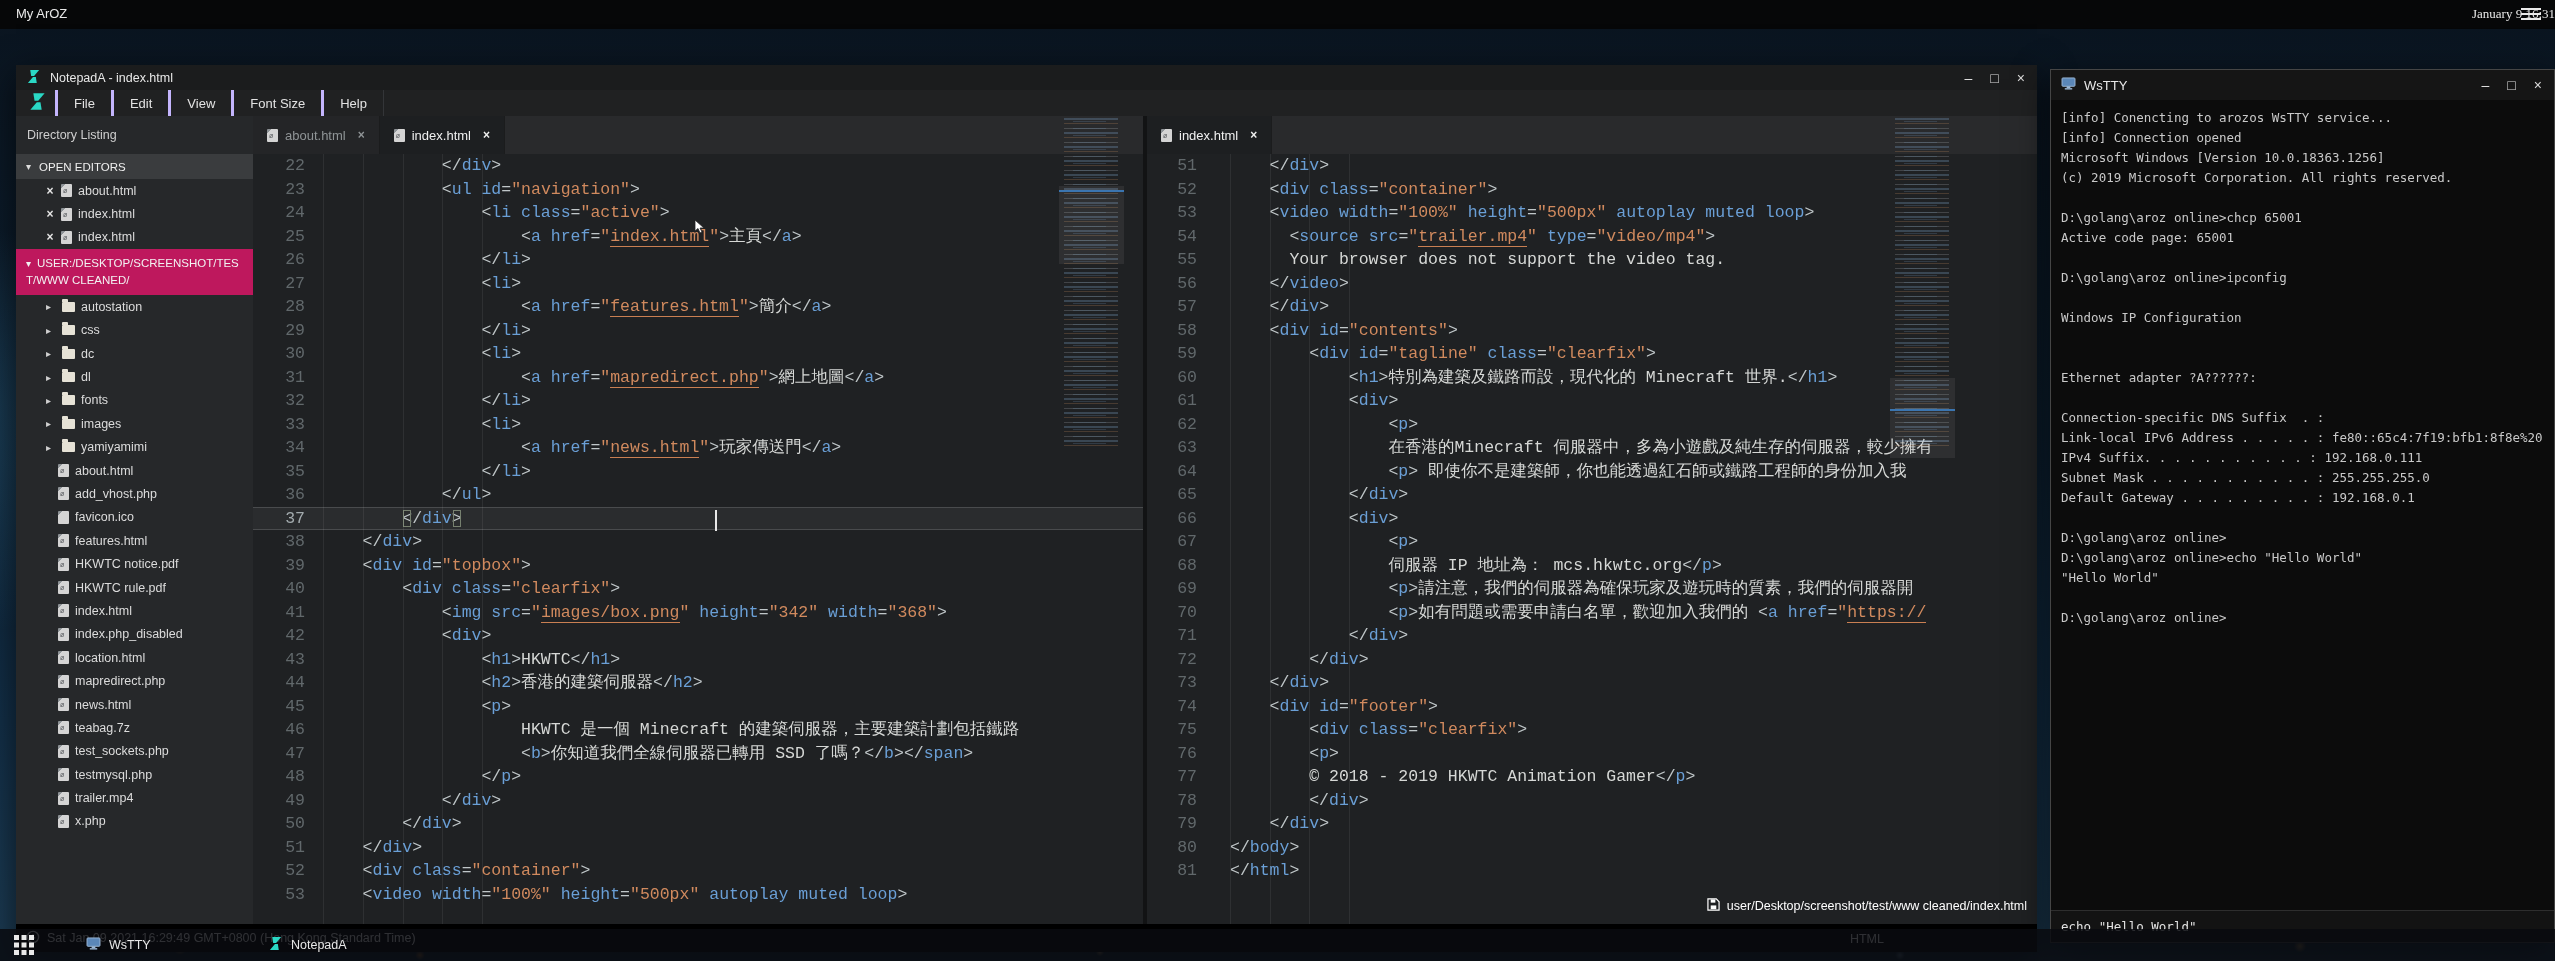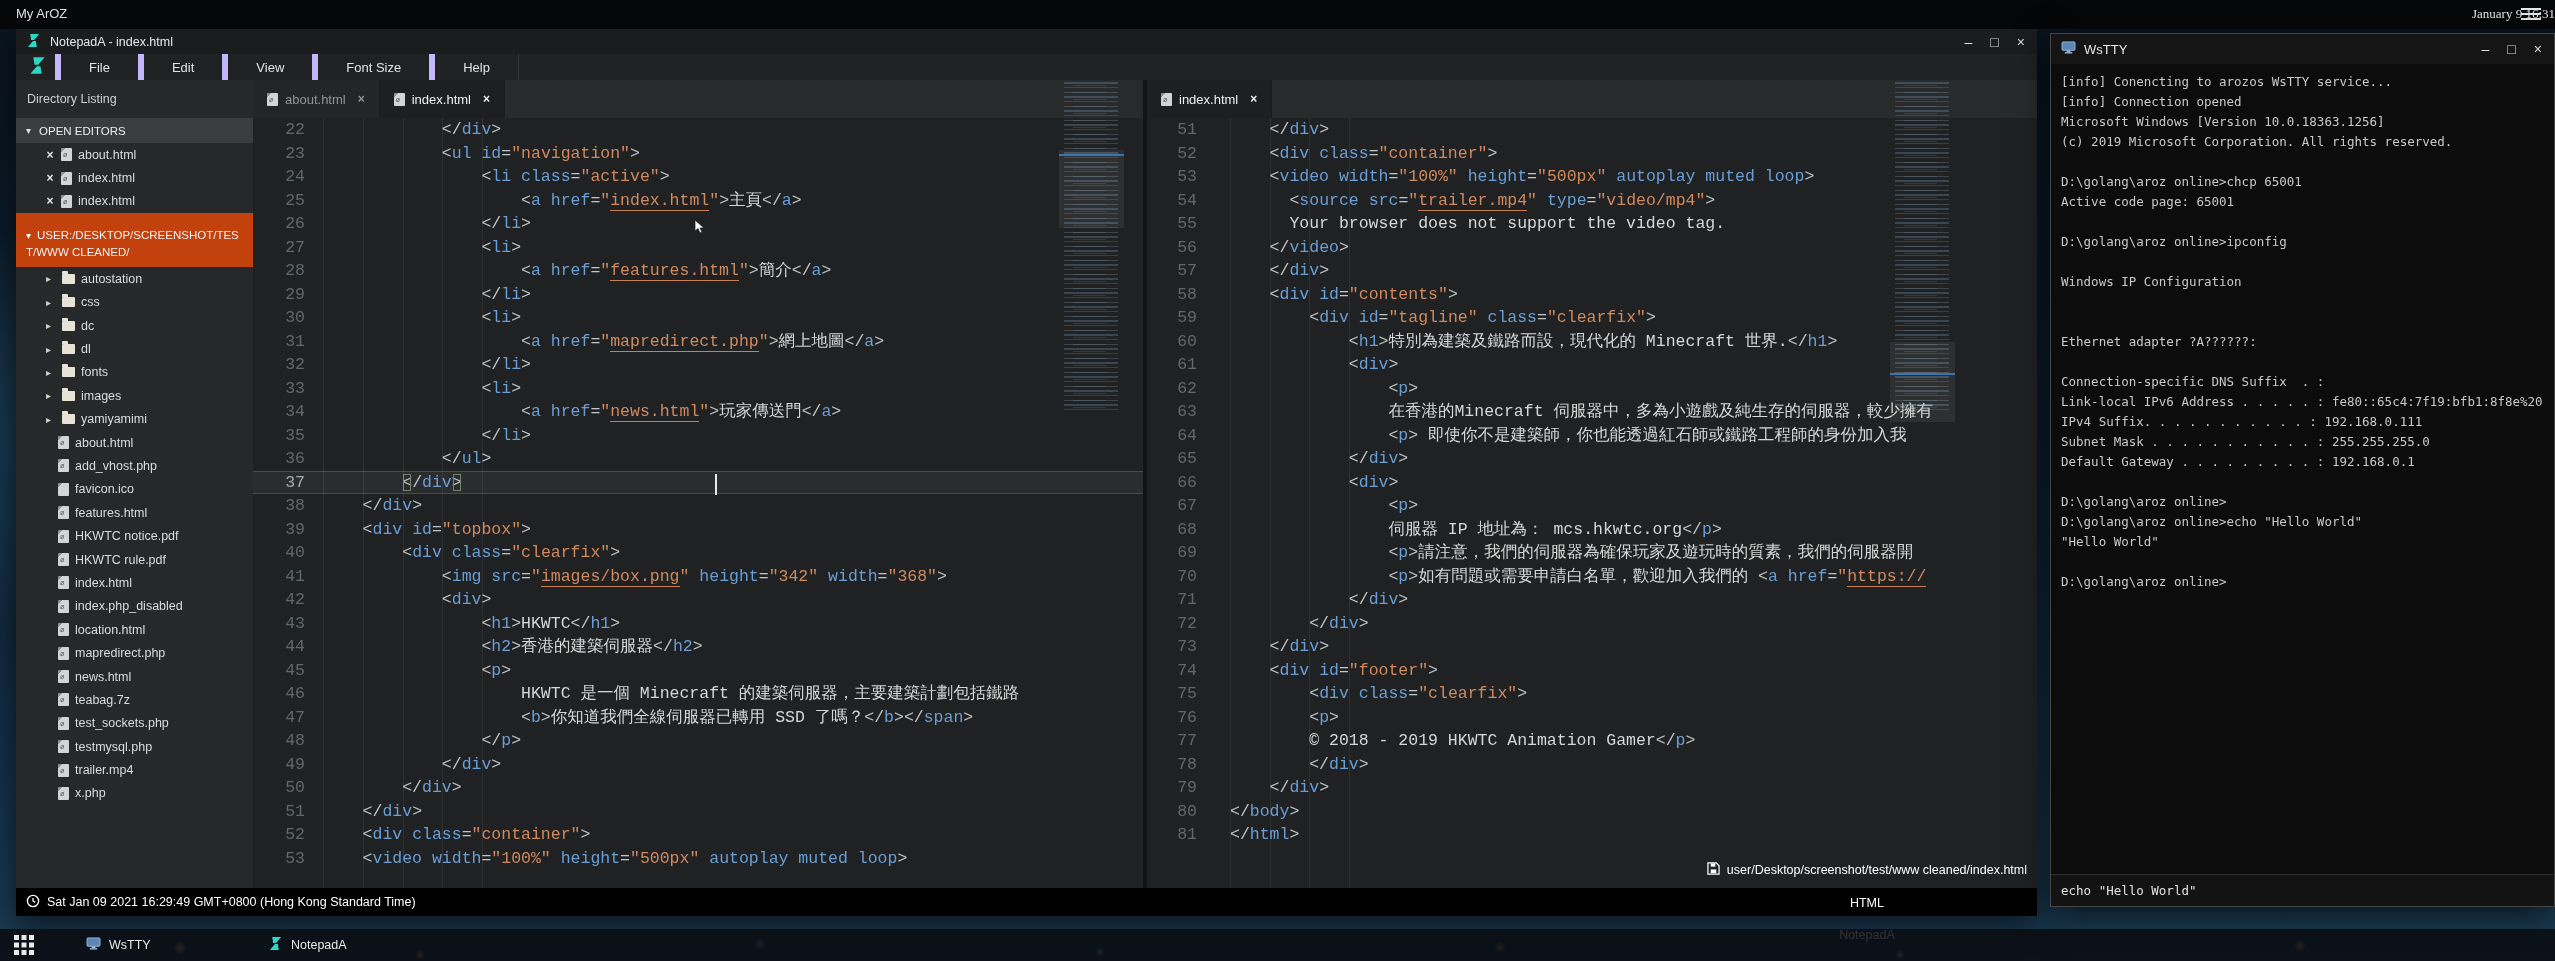--- a/index.html
+++ b/index.html
@@ -18,44 +18,44 @@
       radial-gradient(circle 260px at 2555px 700px, rgba(70,140,180,.30), transparent 70%),
       linear-gradient(180deg,#0a141f 0%,#0d2133 45%,#133049 75%,#1d3d55 100%);}
   
   .topbar{position:absolute;left:0;top:0;width:2555px;height:29px;background:#060708;
     color:#e9e9e9;font-size:13px;display:flex;align-items:center;}
   .topbar .tb-title{position:absolute;left:16px;top:6px;}
   .topbar .tb-clock{position:absolute;left:0;right:0;text-align:right;top:6px;font-family:Liberation Serif, serif;}
   .hamburger{position:absolute;right:14px;top:8px;width:20px;height:13px;cursor:pointer;}
   .hamburger i{display:block;height:2px;background:#e9e9e9;margin-bottom:3px;}
   
-  .window{position:absolute;box-shadow:0 10px 34px rgba(0,0,0,.65);}
+  .window{position:absolute;box-shadow:0 10px 34px rgba(0,0,0,.65);margin-top:36px;}
   .winctl{display:flex;align-items:center;gap:18px;margin-left:auto;padding-right:12px;}
   .winctl span{color:#dcdcdc;font-size:14px;line-height:14px;cursor:pointer;}
   
   .np{left:16px;top:29px;width:2021px;height:887px;background:#1f2123;}
   .np-titlebar{position:absolute;left:0;top:0;right:0;height:25px;background:#1b1c1d;
     display:flex;align-items:center;color:#e8e8e8;font-size:12.5px;}
   .np-titlebar .logo{margin:0 9px 0 10px;}
   .np-menubar{position:absolute;left:0;top:25px;right:0;height:26px;background:#202122;
     display:flex;align-items:center;color:#e3e3e3;font-size:13px;border-bottom:1px solid #161718;}
   .np-menubar .logo{margin:0 8px 0 12px;}
-  .menu-item{padding:0 28px;height:26px;display:flex;align-items:center;
-    border-left:6px solid #c4b5fd;cursor:pointer;}
+  .menu-item{padding:0 16px;height:26px;display:flex;align-items:center;
+    border-left:3px solid #c4b5fd;cursor:pointer;}
   .menu-item:last-child{border-right:1px solid #333538;}
   .np-content{position:absolute;left:0;top:51px;right:0;bottom:28px;overflow:hidden;}
   
   .sidebar{position:absolute;left:0;top:0;bottom:0;width:237px;background:#26282a;
     color:#dcdcdc;overflow:hidden;}
   .sb-heading{height:38px;display:flex;align-items:center;padding-left:11px;
     color:#cfcfcf;font-size:12.5px;}
   .sb-section{height:25px;background:#3a3c3e;display:flex;align-items:center;
     font-size:11.5px;color:#efefef;padding-left:10px;cursor:pointer;}
   .sb-section .tw{margin-right:8px;font-size:10px;color:#dedede;}
-  .sb-root{background:#c2410c;font-size:11.5px;color:#f2f2f2;padding:14px 8px 6px 10px;
+  .sb-root{background:#be185d;font-size:11.5px;color:#f2f2f2;padding:6px 8px 6px 10px;
     line-height:17px;word-break:break-all;cursor:pointer;}
   .sb-row{height:23.4px;display:flex;align-items:center;font-size:12.5px;cursor:pointer;}
   .sb-row .x{width:16px;text-align:center;margin-left:26px;color:#e6e6e6;font-weight:bold;font-size:12px;}
   .sb-row .tw{width:14px;margin-left:30px;color:#cfcfcf;font-size:10px;}
   .sb-row .lbl{margin-left:6px;white-space:nowrap;}
   .doc{display:inline-block;width:11px;height:13px;border-radius:1px;margin-left:3px;
     background:linear-gradient(135deg,#8d9296 0 3.5px,#d4d4d4 3.5px);position:relative;flex:none;}
   .doc::after{content:"ø";position:absolute;left:2px;top:3px;font-size:7px;line-height:7px;color:#55585c;}
   .doc.plain::after{content:"";}
   .fold{display:inline-block;width:13px;height:10px;background:#e6e2d6;border-radius:1px;

